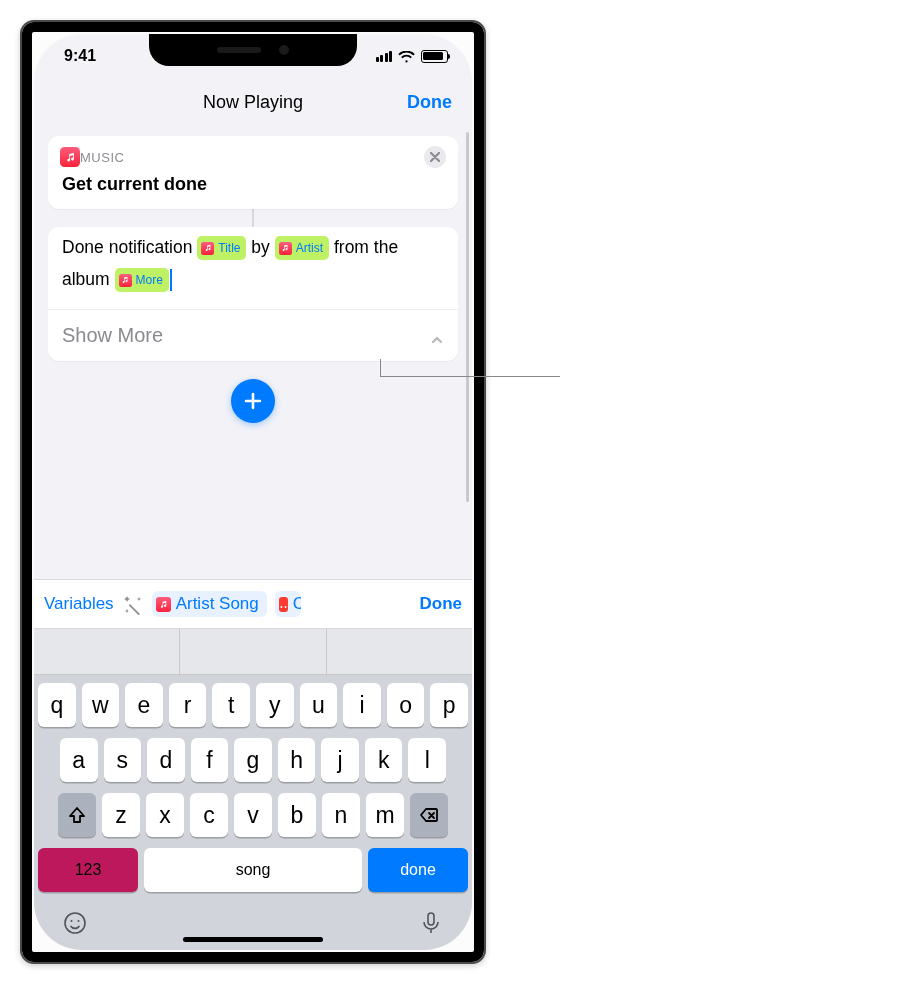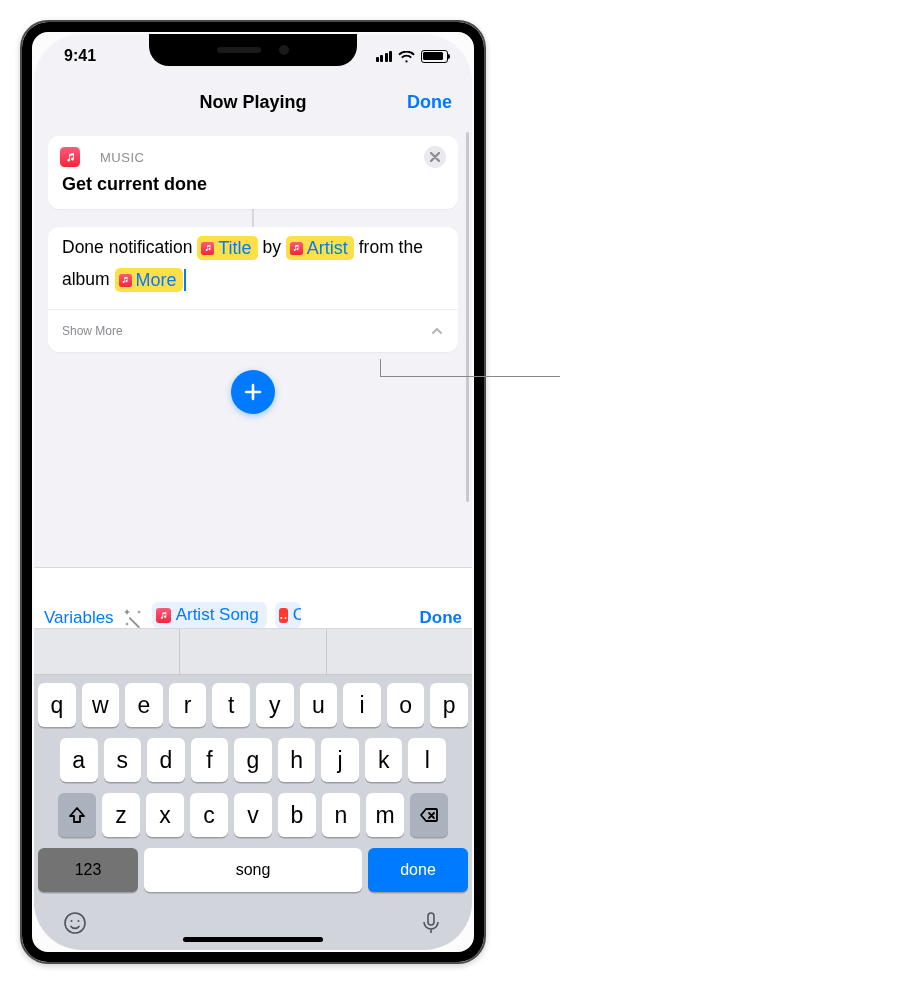--- a/index.html
+++ b/index.html
@@ -1,66 +1,66 @@
 <!DOCTYPE html>
 <html><head>
 <meta charset="utf-8">
 <style>
   *{box-sizing:border-box;margin:0;padding:0;font-family:-apple-system,BlinkMacSystemFont,"Helvetica Neue",Arial,sans-serif;-webkit-font-smoothing:antialiased}
   body{background:#fff;width:907px;height:984px;position:relative}
-  .phone{position:absolute;left:20px;top:20px;width:466px;height:944px;border-radius:28px;background:#fcfcfc;border:2px solid #4a4a4a;box-shadow:inset 0 0 0 10px #000,0 2px 6px rgba(0,0,0,.2);overflow:hidden}
+  .phone{position:absolute;left:20px;top:20px;width:466px;height:944px;border-radius:14px;background:#fcfcfc;border:2px solid #4a4a4a;box-shadow:inset 0 0 0 10px #000,0 2px 6px rgba(0,0,0,.2);overflow:hidden}
   .screen{position:absolute;left:12px;right:12px;top:12px;bottom:12px;border-radius:48px;overflow:hidden;background:#f2f2f7;display:flex;flex-direction:column}
   .notch{position:absolute;top:0;left:50%;transform:translateX(-50%);width:208px;height:32px;background:#000;border-bottom-left-radius:20px;border-bottom-right-radius:20px;z-index:20;display:flex;align-items:center;justify-content:center}
   .notch::before{content:"";width:44px;height:6px;background:#1a1a1a;border-radius:4px;margin-right:18px}
   .notch::after{content:"";width:10px;height:10px;border-radius:50%;background:#1a1a1a}
   .side-btn{position:absolute;background:#3a3a3a;border-radius:2px}
   .side-btn.r{right:-4px;top:210px;width:4px;height:100px}
   .side-btn.l1{left:-4px;top:150px;width:4px;height:34px}
   .side-btn.l2{left:-4px;top:210px;width:4px;height:62px}
   .side-btn.l3{left:-4px;top:288px;width:4px;height:62px}
   .status-bar{height:44px;display:flex;align-items:center;justify-content:space-between;padding:0 24px 0 30px;font-size:16px;font-weight:600;color:#000;position:relative;z-index:15}
   .status-bar .right{display:flex;align-items:center;gap:6px}
   .signal{display:flex;align-items:flex-end;gap:1.5px}
   .signal span{width:3px;background:#000;border-radius:1px}
   .signal span:nth-child(1){height:5px}.signal span:nth-child(2){height:7px}.signal span:nth-child(3){height:9px}.signal span:nth-child(4){height:11px}
   .wifi{width:17px;height:13px;position:relative}
   .wifi svg{width:17px;height:13px}
   .battery{width:27px;height:13px;border:1.2px solid #000;border-radius:3px;position:relative}
   .battery::after{content:"";position:absolute;right:-3px;top:3px;width:2px;height:5px;background:#000;border-radius:0 2px 2px 0}
   .battery .fill{position:absolute;left:1.2px;top:1.2px;bottom:1.2px;width:20px;background:#000;border-radius:1.5px}
   .nav-bar{height:48px;display:flex;align-items:center;justify-content:center;position:relative;background:#f2f2f7}
-  .nav-title{font-size:18px;font-weight:700;color:#000}
+  .nav-title{font-size:18px;font-weight:400;color:#000}
   .nav-done{position:absolute;right:20px;color:#007aff;font-size:18px;font-weight:600}
   .content{flex:1;overflow:hidden;padding:10px 14px 0;position:relative}
   .card{background:#fff;border-radius:11px;box-shadow:0 1px 1px rgba(0,0,0,.04);margin-bottom:0;position:relative}
-  .card-head{display:flex;align-items:center;padding:10px 12px 4px;gap:20px}
+  .card-head{display:flex;align-items:center;padding:10px 12px 4px;gap:0}
   .app-icon{width:20px;height:20px;border-radius:4.5px;display:flex;align-items:center;justify-content:center;font-size:11px;color:#fff;flex:0 0 auto}
   .app-icon.music{background:linear-gradient(180deg,#fc5c7d,#fa233b)}
   .app-icon.music svg{width:11px;height:11px}
   .app-icon.notif{background:#ff3b30}
   .app-icon.notif svg{width:11px;height:11px;fill:#fff}
   .card-head .label{font-size:13px;letter-spacing:.5px;color:#8e8e93;font-weight:500}
   .close-pill{margin-left:auto;width:22px;height:22px;border-radius:50%;background:#e9e9ee;display:flex;align-items:center;justify-content:center;color:#8e8e93;font-size:13px}
   .close-pill svg{width:10px;height:10px;stroke:#8e8e93;stroke-width:2.4;stroke-linecap:round}
   .card-body{padding:2px 14px 14px;font-size:18px;font-weight:600;color:#000}
   .notif-body{padding:4px 14px 14px;font-size:17.5px;font-weight:400;color:#000;line-height:32px}
   .notif-body .static{font-weight:400}
-  .token{display:inline-flex;align-items:center;gap:4px;background:#fde047;border:0;border-radius:5px;padding:1px 6px 1px 4px;color:#007aff;font-weight:500;vertical-align:middle;line-height:22px;font-size:18px}
+  .token{display:inline-flex;align-items:center;gap:4px;background:#bef264;border:0;border-radius:5px;padding:1px 6px 1px 4px;color:#007aff;font-weight:500;vertical-align:middle;line-height:22px;font-size:12px}
   .token .minm{width:13px;height:13px;border-radius:2.5px;background:linear-gradient(180deg,#fc5c7d,#fa233b);display:inline-flex;align-items:center;justify-content:center}
   .token .minm svg{width:8px;height:8px}
   .cursor{display:inline-block;width:2px;height:22px;background:#007aff;vertical-align:middle;margin-left:1px}
   .connector{height:18px;display:flex;justify-content:center}
   .connector span{width:2px;height:100%;background:#d8d8dc}
-  .show-more{border-top:1px solid #efeff2;padding:14px 14px;display:flex;align-items:center;justify-content:space-between;color:#8a8a8f;font-size:12px}
+  .show-more{border-top:1px solid #efeff2;padding:14px 14px;display:flex;align-items:center;justify-content:space-between;color:#8a8a8f;font-size:20px}
   .chev{width:14px;height:14px}
   .chev svg{stroke:#b8b8bd;stroke-width:2.2;fill:none;stroke-linecap:round;stroke-linejoin:round}
   .add-btn{width:44px;height:44px;border-radius:50%;background:#007aff;display:flex;align-items:center;justify-content:center;margin:18px auto 0;box-shadow:0 2px 6px rgba(0,122,255,.35)}
   .add-btn svg{stroke:#fff;stroke-width:2.6;width:20px;height:20px;stroke-linecap:round}
   .scroll-ind{position:absolute;right:3px;top:6px;width:3px;height:370px;background:#c9c9cc;border-radius:2px}
-  .var-bar{background:#fff;border-top:1px solid #d8d8dc;border-bottom:1px solid #d8d8dc;height:62px;display:flex;align-items:flex-end;padding:0 10px;gap:8px;overflow:hidden}
+  .var-bar{background:#fff;border-top:1px solid #d8d8dc;border-bottom:1px solid #d8d8dc;height:50px;display:flex;align-items:center;padding:0 10px;gap:8px;overflow:hidden}
   .var-bar .vlabel{color:#007aff;font-size:17px}
   .wand{width:22px;height:22px}
   .wand svg{fill:#8e8e93}
   .chip{display:inline-flex;align-items:center;gap:5px;background:#e8f1ff;border-radius:6px;padding:3px 8px 3px 4px;color:#007aff;font-size:17px;font-weight:500}
   .chip .minm{width:15px;height:15px;border-radius:3px;background:linear-gradient(180deg,#fc5c7d,#fa233b);display:flex;align-items:center;justify-content:center}
   .chip .minm svg{width:9px;height:9px}
   .chip.clip{padding-right:0;max-width:26px;overflow:hidden}
   .chip.clip .minm{background:#ff3b30}
   .chip.clip .minm svg{fill:#fff;width:9px;height:9px}
   .var-bar .done{margin-left:auto;color:#007aff;font-size:17px;font-weight:600}
@@ -68,21 +68,21 @@
   .autocomplete div{flex:1;border-right:1px solid #c9c9cc}
   .autocomplete div:last-child{border-right:none}
   .keyboard{background:#d1d4da;padding:8px 4px 6px}
   .krow{display:flex;justify-content:center;gap:6px;margin-bottom:11px}
   .key{background:#fff;border-radius:6px;height:44px;flex:1;display:flex;align-items:center;justify-content:center;font-size:23px;color:#000;box-shadow:0 1.5px 0 rgba(0,0,0,.25);max-width:38px;min-width:0}
   .krow.r2{padding:0 22px}
   .krow.r3 .key{max-width:38px}
   .key.sp{background:#acb2bd;max-width:48px;flex:0 0 48px}
   .key.sp svg{width:20px;height:20px;stroke:#000;stroke-width:1.8;fill:none;stroke-linejoin:round;stroke-linecap:round}
   .krow.r4{gap:6px;margin-bottom:0}
-  .key.num{background:#737373;flex:0 0 100px;max-width:none;font-size:16px}
+  .key.num{background:#be185d;flex:0 0 100px;max-width:none;font-size:16px}
   .key.space{flex:1;max-width:none;font-size:16px}
   .key.ret{background:#007aff;color:#fff;flex:0 0 100px;max-width:none;font-size:16px}
   .kb-bottom{height:52px;display:flex;align-items:flex-start;justify-content:space-between;padding:12px 28px 0;background:#d1d4da}
   .kb-bottom svg{width:26px;height:26px;fill:none;stroke:#50555c;stroke-width:1.6}
   .home-ind{position:absolute;bottom:8px;left:50%;transform:translateX(-50%);width:140px;height:5px;border-radius:3px;background:#000;z-index:30}
   .callout{position:absolute;left:380px;top:376px;width:180px;height:1px;border-top:1px solid #888;z-index:5}
   .callout::before{content:"";position:absolute;left:0;top:-18px;width:1px;height:18px;background:#888}
 </style>
 </head>
 <body>

